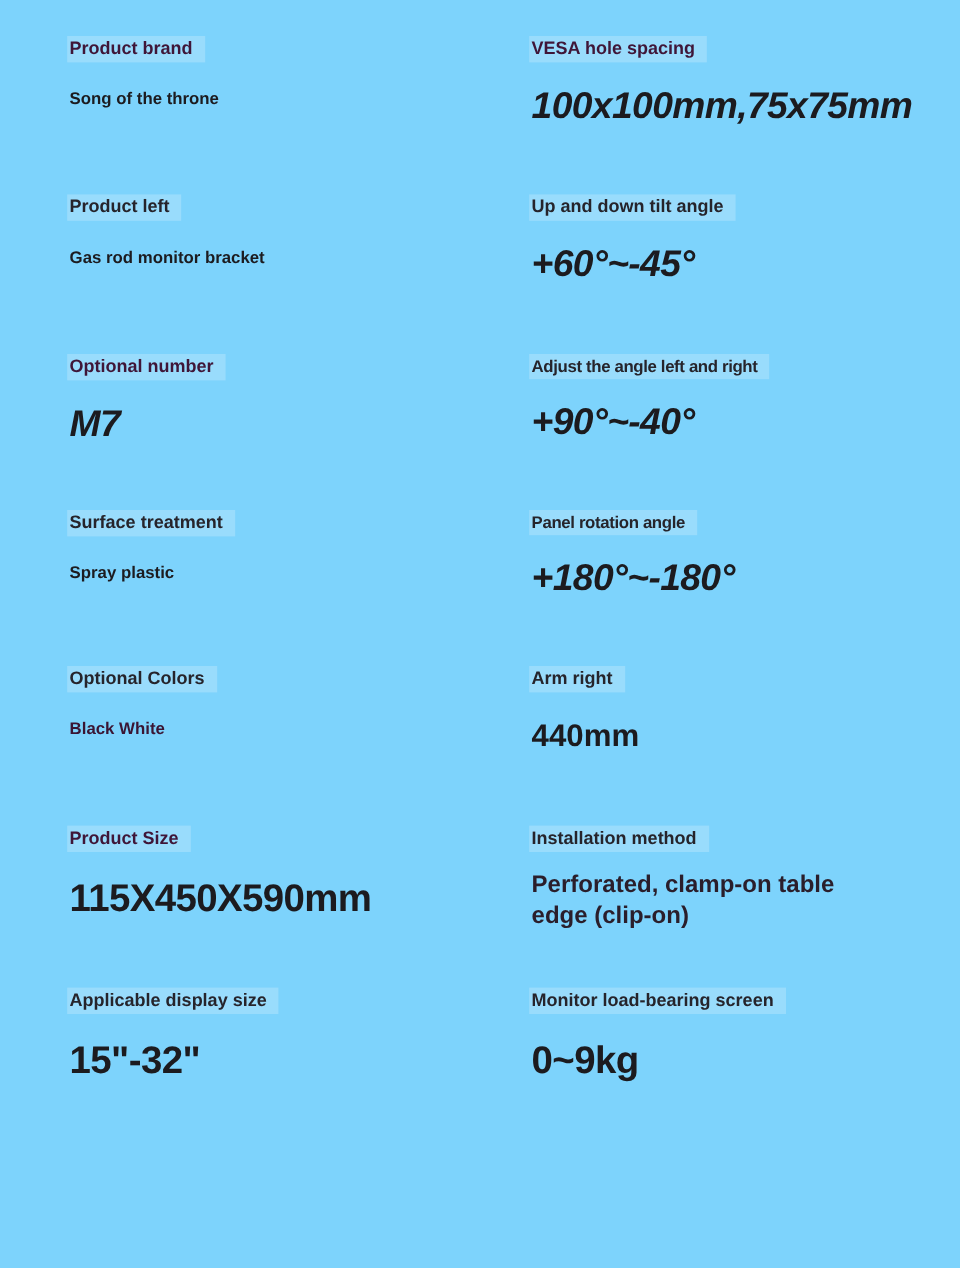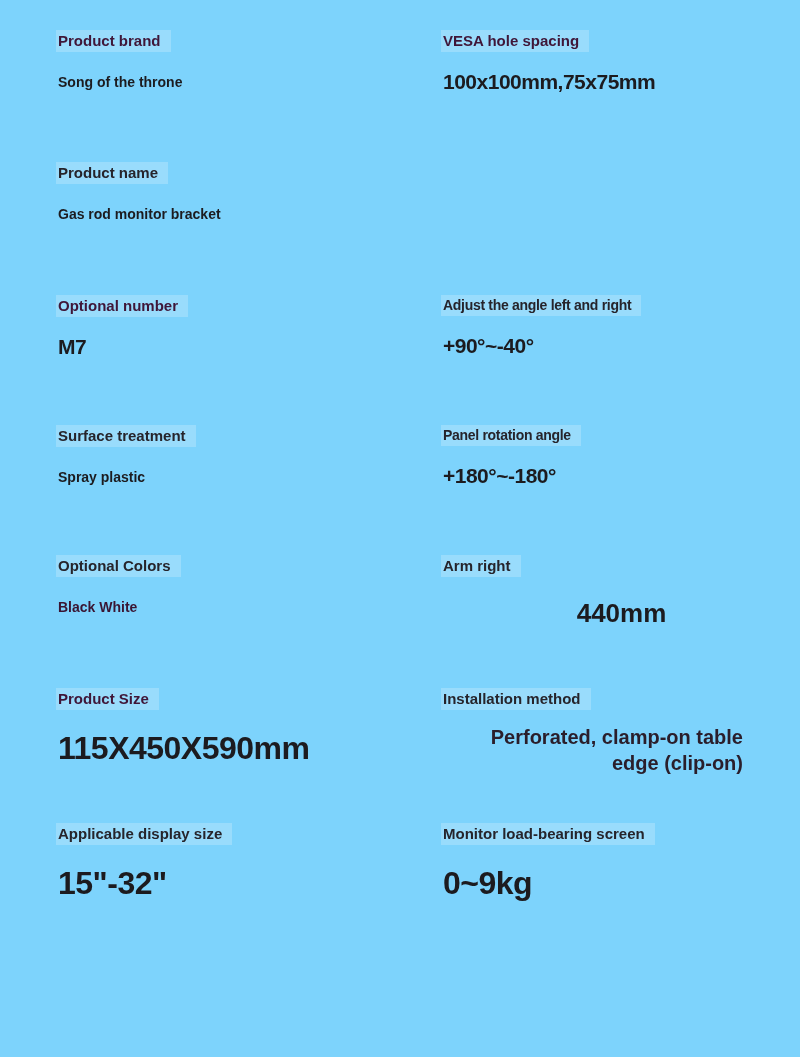--- a/index.html
+++ b/index.html
@@ -31,33 +31,32 @@
     line-height: 1.2;
   }
   .label.purple { color: #3f1638; }
   .label.condensed { font-size: 14px; letter-spacing: -0.3px; }
   .value {
     font-weight: 700;
     color: #1c1b1f;
     margin-top: 22px;
     line-height: 1.15;
   }
-  .value.xl { font-size: 21px; margin-top: 18px; letter-spacing: -0.5px; }
+  .value.xl { font-size: 31px; margin-top: 18px; letter-spacing: -0.5px; font-style: italic; }
   .value.lg { font-size: 32px; margin-top: 20px; letter-spacing: -0.5px; }
   .value.md { font-size: 14px; }
-  .value.arm { font-size: 26px; margin-top: 22px; text-align: center; }
+  .value.arm { font-size: 26px; margin-top: 22px; }
   .value.purple { color: #3a1533; }
   .value.brand { max-width: 155px; }
   .value.install {
     font-size: 20px;
     margin-top: 14px;
     line-height: 1.3;
     max-width: 300px;
     color: #2a1e2b;
-    text-align: right;
   }
   .value.desktop {
     font-size: 17.5px;
     margin-top: 18px;
     line-height: 1.27;
     max-width: 222px;
     color: #241c26;
   }
 </style>
 </head>
@@ -68,24 +67,26 @@
   <div class="cell">
     <div class="label purple">Product brand</div>
     <div class="value md brand">Song of the throne</div>
   </div>
   <div class="cell">
     <div class="label purple">VESA hole spacing</div>
     <div class="value xl">100x100mm,75x75mm</div>
   </div>
 
   <div class="cell">
-    <div class="label">Product name</div>
+    <div class="label">Product left</div>
     <div class="value md">Gas rod monitor bracket</div>
   </div>
   <div class="cell">
+    <div class="label">Up and down tilt angle</div>
+    <div class="value xl">+60°~-45°</div>
   </div>
 
   <div class="cell">
     <div class="label purple">Optional number</div>
     <div class="value xl">M7</div>
   </div>
   <div class="cell">
     <div class="label condensed">Adjust the angle left and right</div>
     <div class="value xl">+90°~-40°</div>
   </div>

